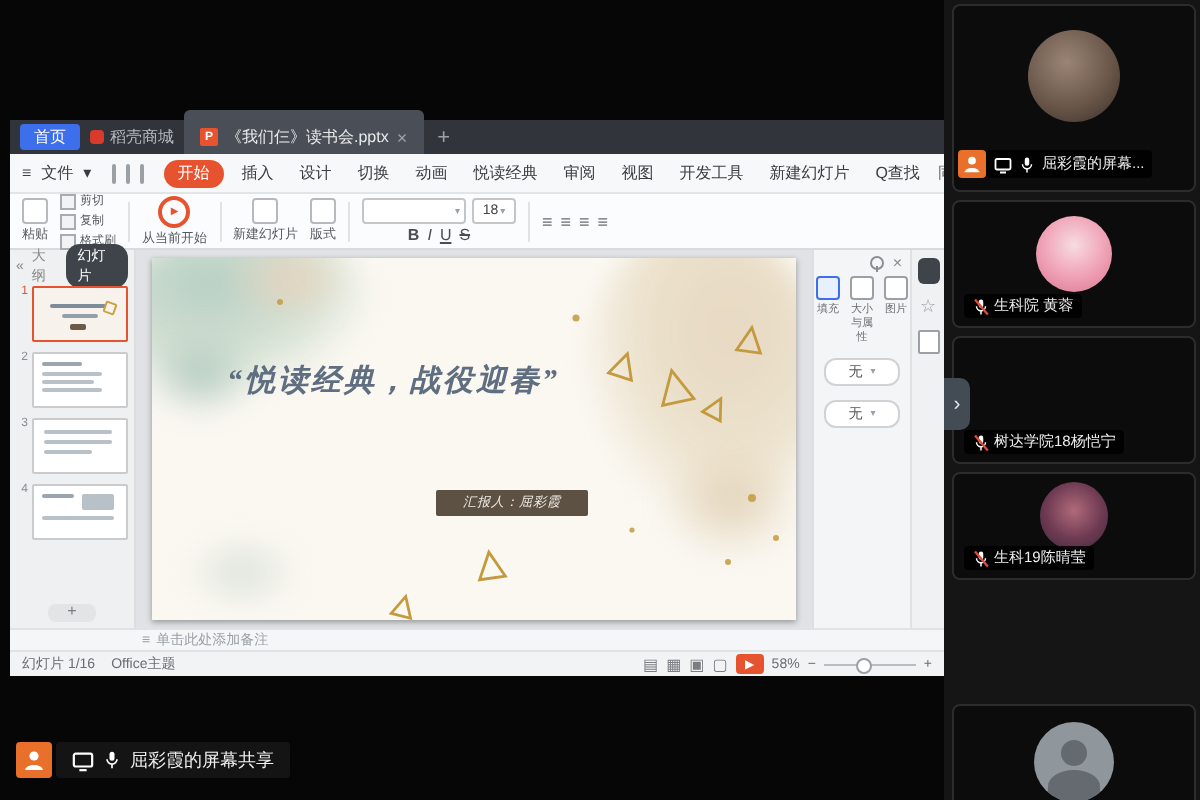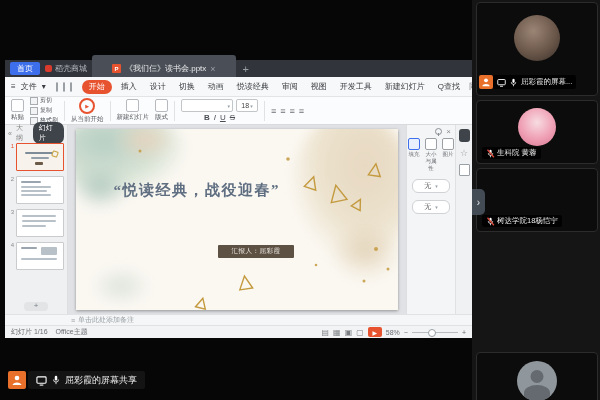--- a/index.html
+++ b/index.html
@@ -4,21 +4,21 @@
 <style>
   html,body{margin:0;padding:0;background:#000;}
   .screen{position:relative;width:600px;height:400px;background:#060606;overflow:hidden;
           font-family:"Liberation Sans","DejaVu Sans",sans-serif;-webkit-font-smoothing:antialiased;}
   
   .wps{position:absolute;left:5px;top:60px;width:467px;height:278px;background:#eceef0;display:flex;flex-direction:column;}
   .tabbar{height:17px;background:#31353b;display:flex;align-items:center;gap:5px;padding:0 5px;font-size:8px;flex:0 0 auto;}
   .home-btn{background:#3d6eeb;color:#fff;padding:1px 7px;border-radius:2px;line-height:11px;}
   .store-tab{color:#b6bac0;display:flex;align-items:center;gap:3px;}
   .store-dot{width:7px;height:7px;border-radius:2px;background:#d93a2b;}
-  .doc-tab{background:#4a4f57;color:#e9eaeb;height:27px;display:flex;align-items:center;gap:4px;padding:0 20px;border-radius:3px 3px 0 0;}
+  .doc-tab{background:#4a4f57;color:#e9eaeb;height:27px;display:flex;align-items:center;gap:4px;padding:0 8px;border-radius:3px 3px 0 0;}
   .p-icon{width:9px;height:9px;background:#e8532f;color:#fff;font-size:6px;font-weight:bold;border-radius:1px;display:flex;align-items:center;justify-content:center;}
   .tab-close{color:#9aa0a6;font-size:9px;}
   .newtab{color:#9aa0a6;font-size:11px;margin-left:2px;}
   .menubar{height:19px;background:#f7f8f9;border-bottom:1px solid #e2e4e6;display:flex;align-items:center;gap:5px;
            padding:0 6px;font-size:8px;color:#3a3d41;flex:0 0 auto;white-space:nowrap;}
   .mb-sep{width:1px;height:10px;background:#d7d9db;}
   .mtab{padding:1px 4px;}
   .mtab.active{background:#e8532f;color:#fff;border-radius:8px;padding:1.5px 7px;font-family:Liberation Mono, monospace;}
   .mb-right{margin-left:auto;display:flex;gap:6px;color:#6a6e73;align-items:center;}
   .tiny-ic{display:inline-block;width:8px;height:8px;border:1px solid #9ba0a5;border-radius:2px;}
@@ -45,21 +45,21 @@
   .thumb-row{display:flex;gap:2px;align-items:flex-start;}
   .thumb-num{width:7px;font-size:6px;color:#8a8e93;text-align:right;}
   .thumb-num.cur{color:#e8532f;}
   .thumb{width:46px;height:26px;background:#fff;border:1px solid #c9cbcd;border-radius:1px;position:relative;overflow:hidden;}
   .thumb.sel{border:1.5px solid #e8532f;}
   .th-bar{position:absolute;background:#9aa5b0;height:2px;border-radius:1px;}
   .th-bar.l2{background:#b8c0c8;}
   .th-dot{position:absolute;width:8px;height:3px;background:#6b5a48;border-radius:1px;}
   .mini-gold{position:absolute;width:4px;height:4px;border:1px solid #c9a23f;border-radius:1px;transform:rotate(20deg);}
   .add-slide{position:absolute;left:50%;transform:translateX(-50%);bottom:3px;width:24px;height:9px;background:#e2e4e6;border-radius:4px;color:#7a7e83;font-size:8px;line-height:8px;text-align:center;}
-  .canvas{flex:1;background:#e0e2e5;position:relative;min-width:0;}
+  .canvas{flex:1;background:#e0e2e5;position:relative;min-width:0;font-style:italic;}
   
   .slide{position:absolute;left:50%;top:4px;transform:translateX(-50%);width:322px;height:181px;background:#fbf8f2;box-shadow:0 1px 3px rgba(0,0,0,.35);overflow:hidden;}
   .wc{position:absolute;border-radius:50%;filter:blur(6px);}
   .slide-title1{position:absolute;left:0;top:52px;width:75%;text-align:center;font-family:"Liberation Serif","DejaVu Serif",serif;
                 font-size:15px;font-weight:600;color:#5f6e80;letter-spacing:1.5px;}
   .slide-title2{position:absolute;left:12%;top:84px;width:75%;text-align:center;font-family:"Liberation Serif","DejaVu Serif",serif;
                 font-size:14px;font-weight:600;color:#5f6e80;letter-spacing:1px;}
   .slide-badge{position:absolute;left:142px;top:116px;width:76px;height:13px;background:#5d5144;border-radius:1px;
                color:#f2ede6;font-size:6.5px;display:flex;align-items:center;justify-content:center;letter-spacing:.5px;}
   .deco-svg{position:absolute;left:0;top:0;}
@@ -407,20 +407,32 @@
         <svg width="9" height="9" viewBox="0 0 12 12">
             <rect x="4.5" y="1" width="3" height="5.5" rx="1.5" fill="#fff"></rect>
             <path d="M3 5.5a3 3 0 0 0 6 0" stroke="#fff" fill="none"></path>
             <line x1="6" y1="8.5" x2="6" y2="11" stroke="#fff"></line>
             <line x1="2" y1="1" x2="10.5" y2="11" stroke="#e04b3a" stroke-width="1.6"></line>
           </svg>
         <span>树达学院18杨恺宁</span>
       </div>
     </div>
 
+    <div class="tile t4">
+      <div class="avatar av4"></div>
+      <div class="plabel">
+        <svg width="9" height="9" viewBox="0 0 12 12">
+            <rect x="4.5" y="1" width="3" height="5.5" rx="1.5" fill="#fff"></rect>
+            <path d="M3 5.5a3 3 0 0 0 6 0" stroke="#fff" fill="none"></path>
+            <line x1="6" y1="8.5" x2="6" y2="11" stroke="#fff"></line>
+            <line x1="2" y1="1" x2="10.5" y2="11" stroke="#e04b3a" stroke-width="1.6"></line>
+          </svg>
+        <span>生科19陈晴莹</span>
+      </div>
+    </div>
 
 
     <div class="tile t6">
       <div class="avatar av6">
         <span class="sil-head"></span>
           <span class="sil-body"></span>
       </div>
     </div>
   </div>
 

